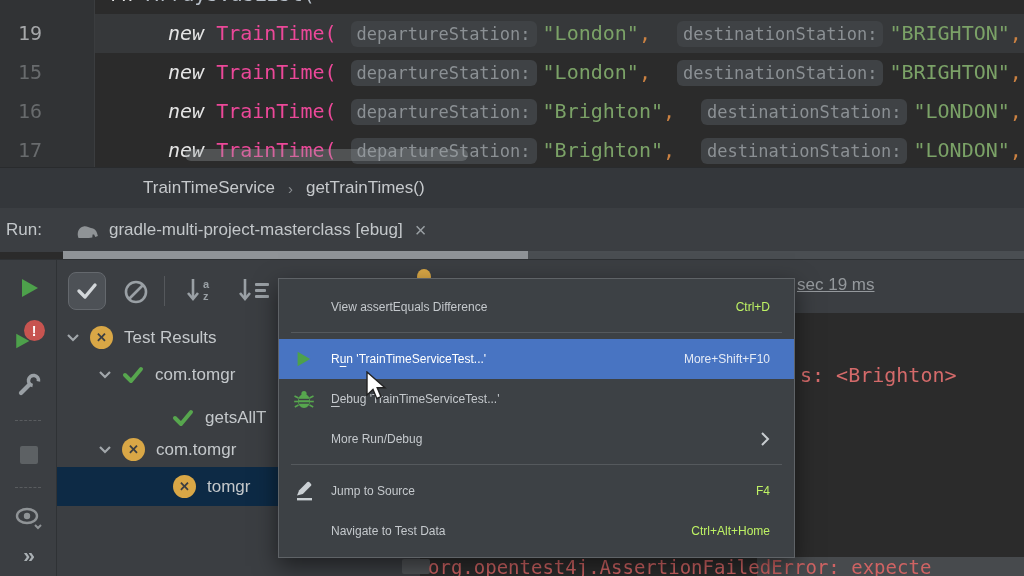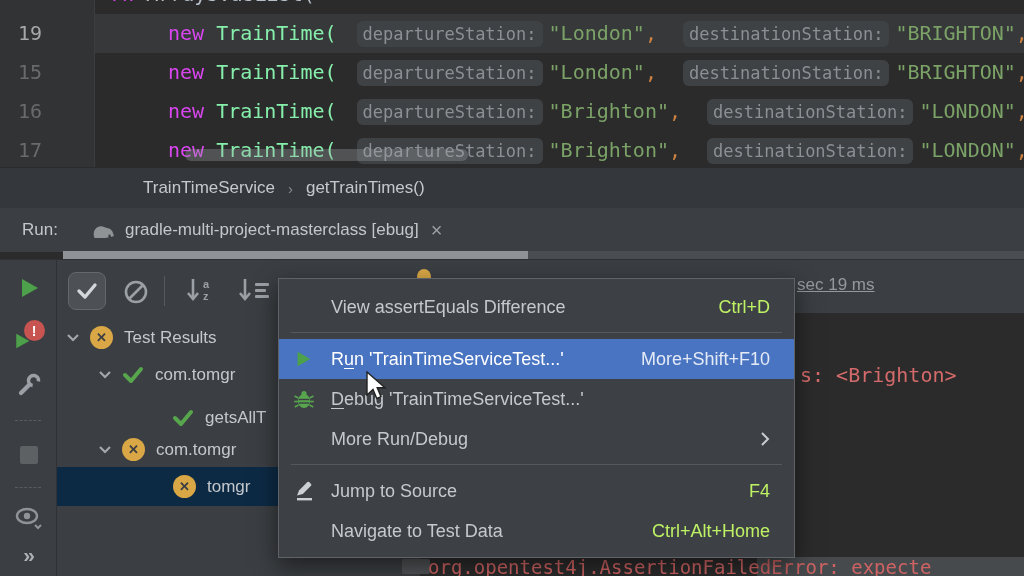--- a/index.html
+++ b/index.html
@@ -13,22 +13,22 @@
   #editor { position:absolute; left:0; top:0; width:1024px; height:167px; background:#2b2b2b; overflow:hidden; }
   .gutter { position:absolute; left:0; top:0; width:95px; height:167px; background:#313335; border-right:1px solid rgba(255,255,255,0.05); }
   .cur-line-band { position:absolute; left:0; top:14px; width:1024px; height:39px; background:#36383a; }
   .code-line, .gut-num {
     font-family:"DejaVu Sans Mono","Liberation Mono",monospace;
     font-size:20px; line-height:39px; white-space:nowrap;
   }
   .code-line { position:absolute; left:0; width:1024px; height:39px; padding-left:168px; }
   .gut-num { position:absolute; left:18px; width:60px; color:#686b6d; }
   .gut-num.active { color:#a6a8aa; }
-  .kw { color:#d946ef; margin-right:12px; }
-  .cls { color:#86efac; margin-right:14px; }
+  .kw { color:#e5e5e5; margin-right:12px;font-style:italic; }
+  .cls { color:#ec4899; margin-right:8px; }
   .pill {
     display:inline-block; vertical-align:middle; transform:translateY(-1px);
     background:#3f4245; color:#8b9094; border-radius:6px;
     padding:0 6px; font-size:17px; line-height:26px; margin:0 6px;
     font-family:"DejaVu Sans Mono","Liberation Mono",monospace;
   }
   .pill.second { margin-left:26px; }
   .str { color:#7ba267; }
   .comma { color:#cc8242; }
   .partial { top:-25px; color:#b7bfc8; padding-left:110px; }
@@ -38,21 +38,21 @@
     position:absolute; left:0; top:167px; width:1024px; height:41px;
     background:#34373b; border-top:1px solid #292b2d; display:flex; align-items:center;
     padding-left:143px; font-size:17px; color:#c6c9cc;
   }
   .crumb-sep { color:#8a8e92; margin:0 13px; font-size:15px; }
   
   #run-header {
     position:absolute; left:0; top:208px; width:1024px; height:44px;
     background:#3b3e42; display:flex; align-items:center; font-size:17px; color:#c3c7ca;
   }
-  #run-label { margin-left:22px; }
+  #run-label { margin-left:6px; }
   #gradle-icon { margin-left:33px; display:inline-flex; }
   #tab-title { margin-left:9px; }
   #tab-close { margin-left:12px; color:#9aa0a4; font-size:20px; line-height:20px; cursor:default; }
   
   #progress-track { position:absolute; left:63px; top:251px; width:961px; height:8px; background:#4a4e52; }
   #progress-fill { position:absolute; left:0; top:0; width:465px; height:8px; background:#8f9397; }
   
   #main { position:absolute; left:0; top:259px; width:1024px; height:317px; background:#3b3e42; border-top:1px solid #2e3134; }
   #left-strip { position:absolute; left:0; top:0; width:57px; height:317px; background:#3b3e42; border-right:1px solid #2f3235; }
   .strip-icon { position:absolute; left:0; width:57px; display:flex; justify-content:center; }
@@ -95,21 +95,21 @@
   #console { position:absolute; left:420px; top:53px; width:604px; height:264px; background:#2b2b2b; }
   .console-text { position:absolute; font-family:"DejaVu Sans Mono","Liberation Mono",monospace; font-size:20px; color:#d46a6a; white-space:nowrap; }
   #stack-band { position:absolute; left:337px; top:244px; width:267px; height:20px; background:#474a4d; }
   #stack-chip { position:absolute; left:-18px; top:246px; width:28px; height:15px; background:#505356; border-radius:2px; }
   #stack-line { left:8px; top:243px; font-size:19px; color:#cf6363; }
   #error-line { left:380px; top:50px; }
   
   #context-menu {
     position:absolute; left:278px; top:278px; width:517px; height:280px;
     background:#3d4145; border:1px solid #5f6367; box-shadow:0 8px 22px rgba(0,0,0,0.5);
-    padding-top:8px; z-index:50; font-size:18px; color:#c5c9cd;
+    padding-top:8px; z-index:50; font-size:12px; color:#c5c9cd;
   }
   .menu-item { position:relative; height:40px; display:flex; align-items:center; padding:0 24px 0 52px; }
   .menu-item.selected { background:#4874c2; color:#ffffff; }
   .menu-item.selected .shortcut { color:#e4eaf5; }
   .menu-icon { position:absolute; left:15px; top:50%; transform:translateY(-50%); display:flex; }
   .shortcut { margin-left:auto; padding-left:30px; color:#bef264; }
   .menu-sep { height:1px; background:#55595d; margin:5px 12px 6px 12px; }
   .mn { text-decoration:underline; text-underline-offset:3px; }
   .submenu-arrow { margin-left:auto; display:flex; }
   

